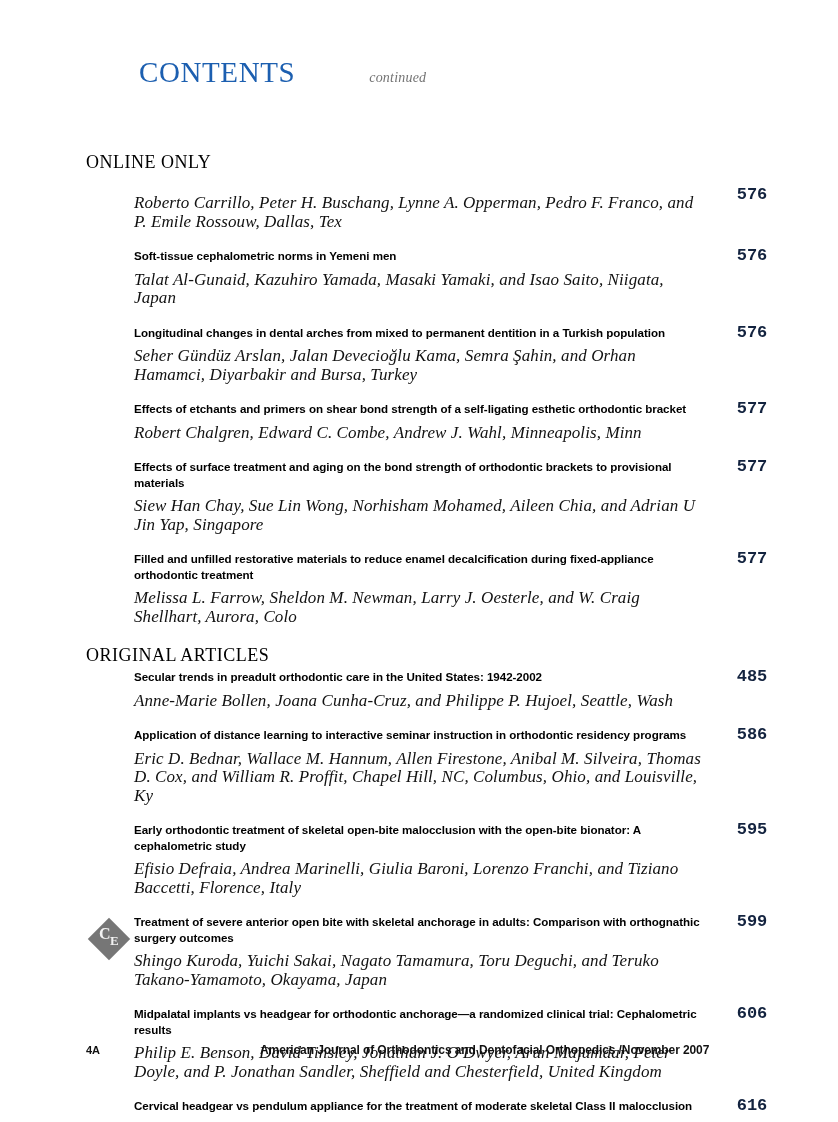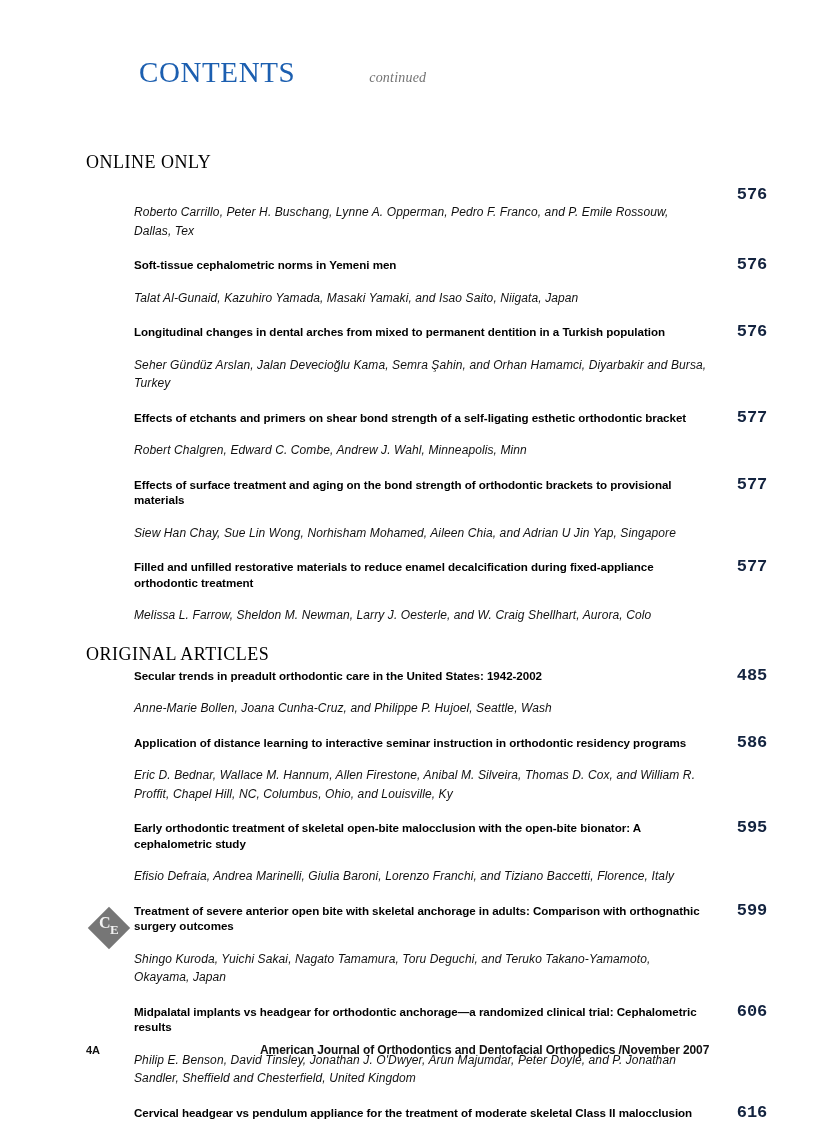--- a/index.html
+++ b/index.html
@@ -101,26 +101,26 @@
   .entry-title {
     font-family: "Liberation Sans", sans-serif;
     font-size: 11.6px;
     font-weight: bold;
     color: #000000;
     line-height: 15.5px;
     letter-spacing: -0.05px;
     margin: 0;
   }
   .entry-authors {
-    font-family: Liberation Sans, sans-serif;
+    font-family: Liberation Serif, serif;
     font-style: italic;
-    font-size: 12px;
+    font-size: 17px;
     color: #111111;
     line-height: 18.5px;
-    margin: 16px 0 0 0;
+    margin: 7px 0 0 0;
     letter-spacing: 0.1px;
   }
 
   
   .ce-badge {
     position: absolute;
     left: 2px;
     top: 4px;
     width: 42px;
     height: 42px;

